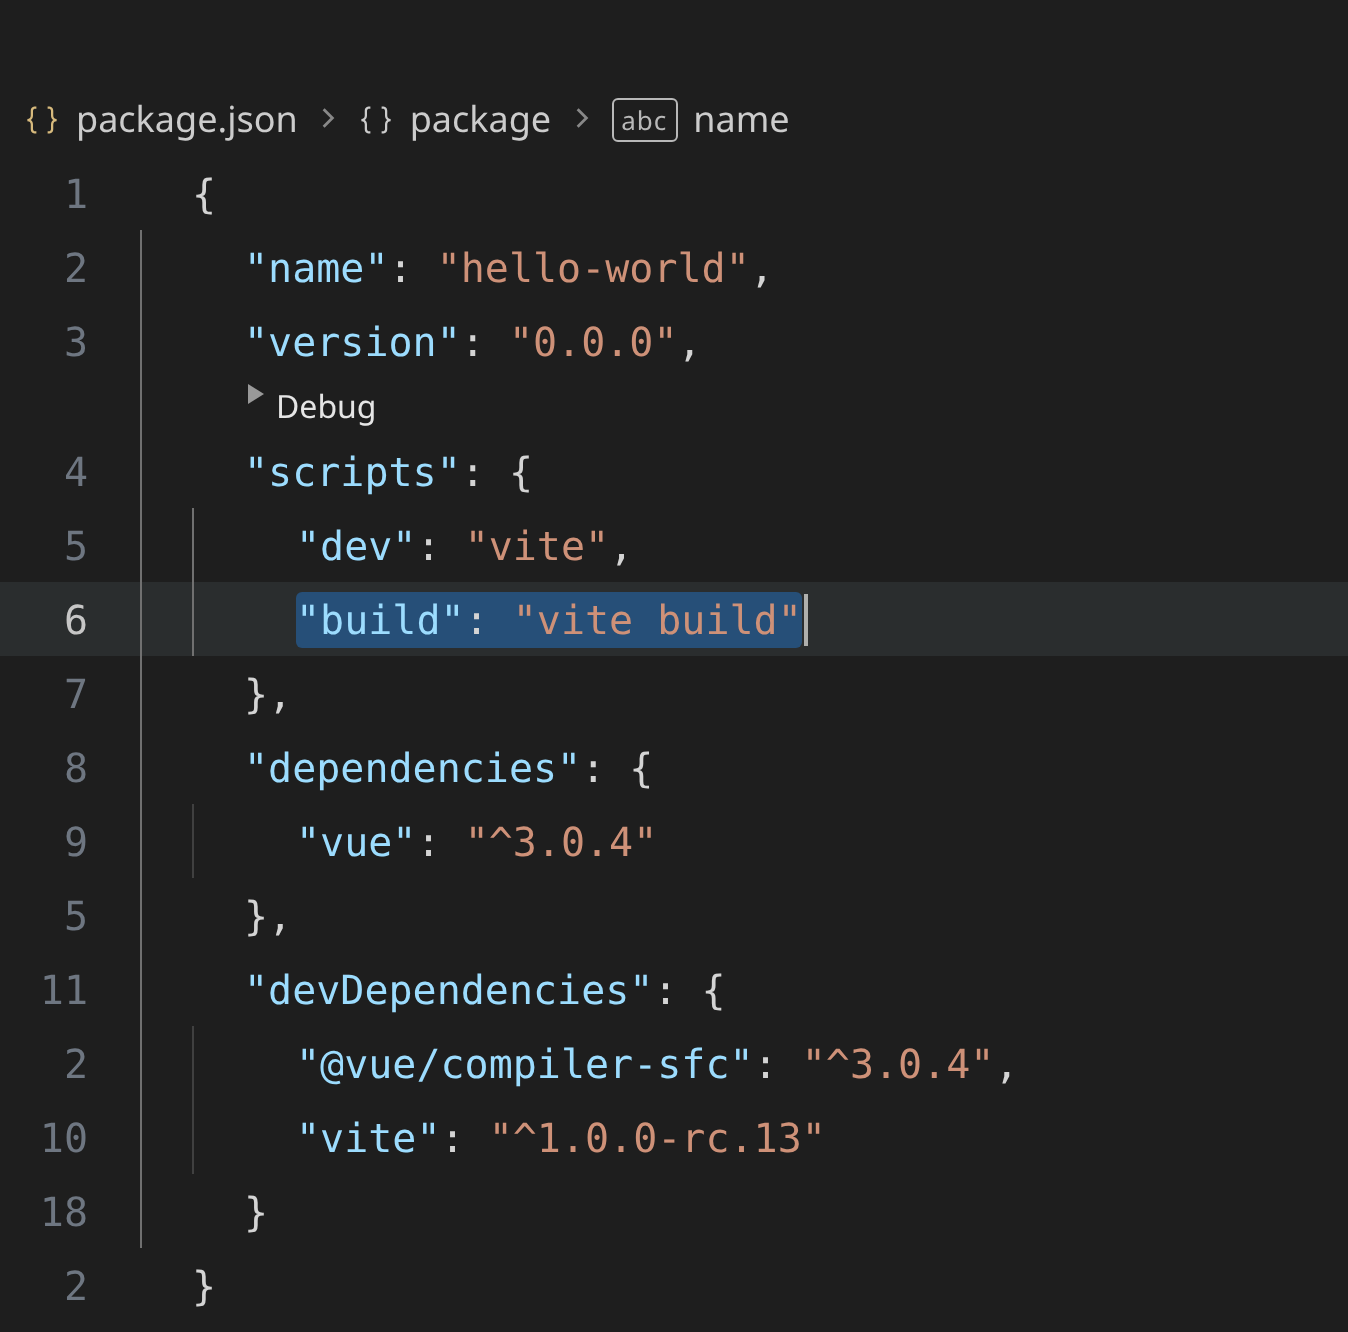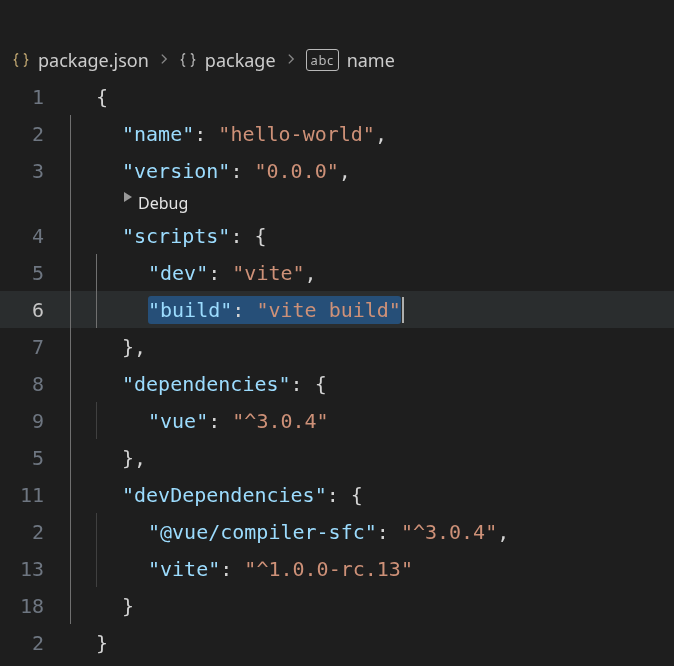--- a/index.html
+++ b/index.html
@@ -195,21 +195,21 @@
     <div class="gutter">11</div>
     <div class="code"><span class="sp2 indent-guide guide-active"></span><span class="sp2"></span><span class="k">"devDependencies"</span><span class="p">: </span><span class="p">{</span></div>
   </div>
 
   <div class="line">
     <div class="gutter">2</div>
     <div class="code"><span class="sp2 indent-guide guide-active"></span><span class="sp2 indent-guide"></span><span class="sp2"></span><span class="k">"@vue/compiler-sfc"</span><span class="p">: </span><span class="s">"^3.0.4"</span><span class="p">,</span></div>
   </div>
 
   <div class="line">
-    <div class="gutter">13</div>
+    <div class="gutter">10</div>
     <div class="code"><span class="sp2 indent-guide guide-active"></span><span class="sp2 indent-guide"></span><span class="sp2"></span><span class="k">"vite"</span><span class="p">: </span><span class="s">"^1.0.0-rc.13"</span></div>
   </div>
 
   <div class="line">
     <div class="gutter">18</div>
     <div class="code"><span class="sp2 indent-guide guide-active"></span><span class="sp2"></span><span class="p">}</span></div>
   </div>
 
   <div class="line">
     <div class="gutter">2</div>

